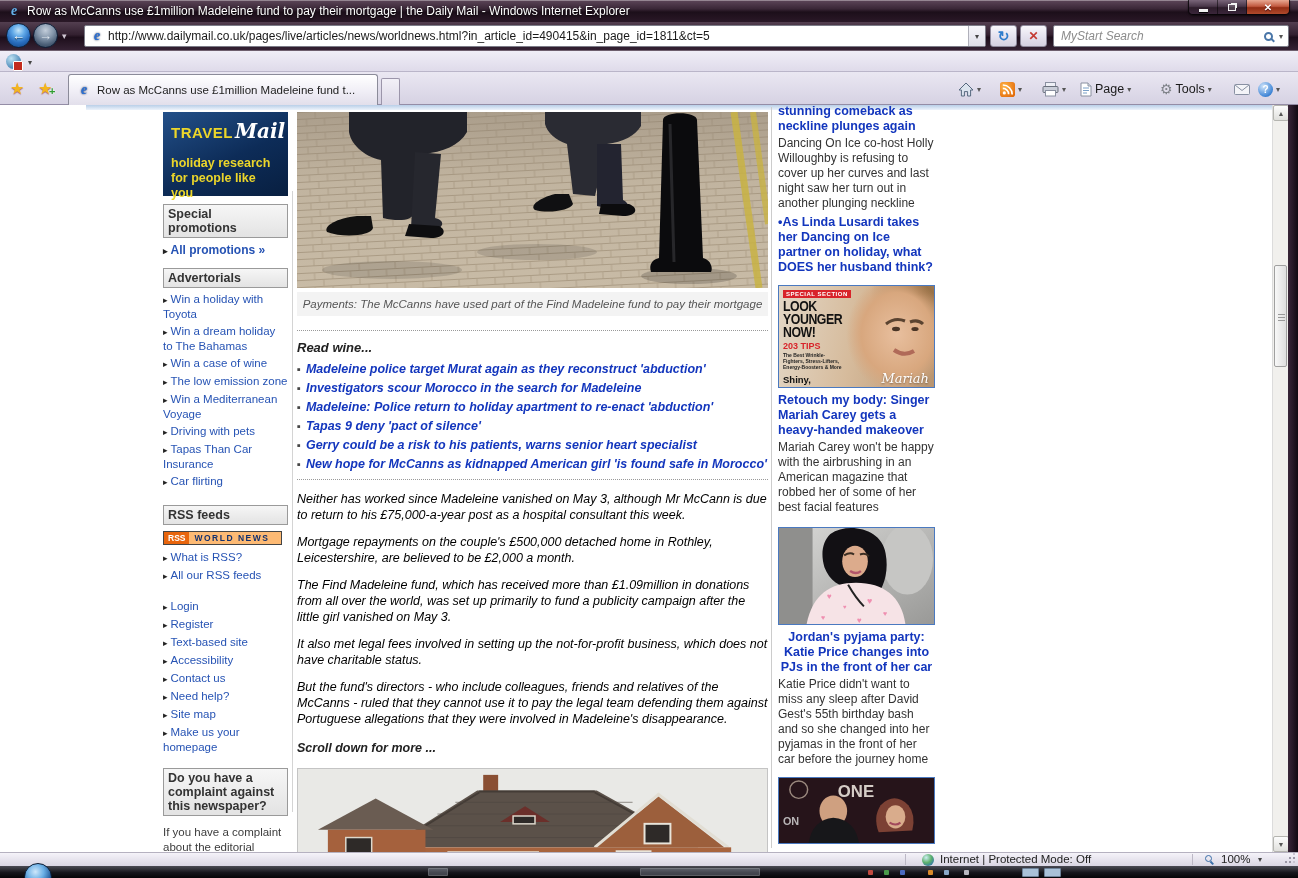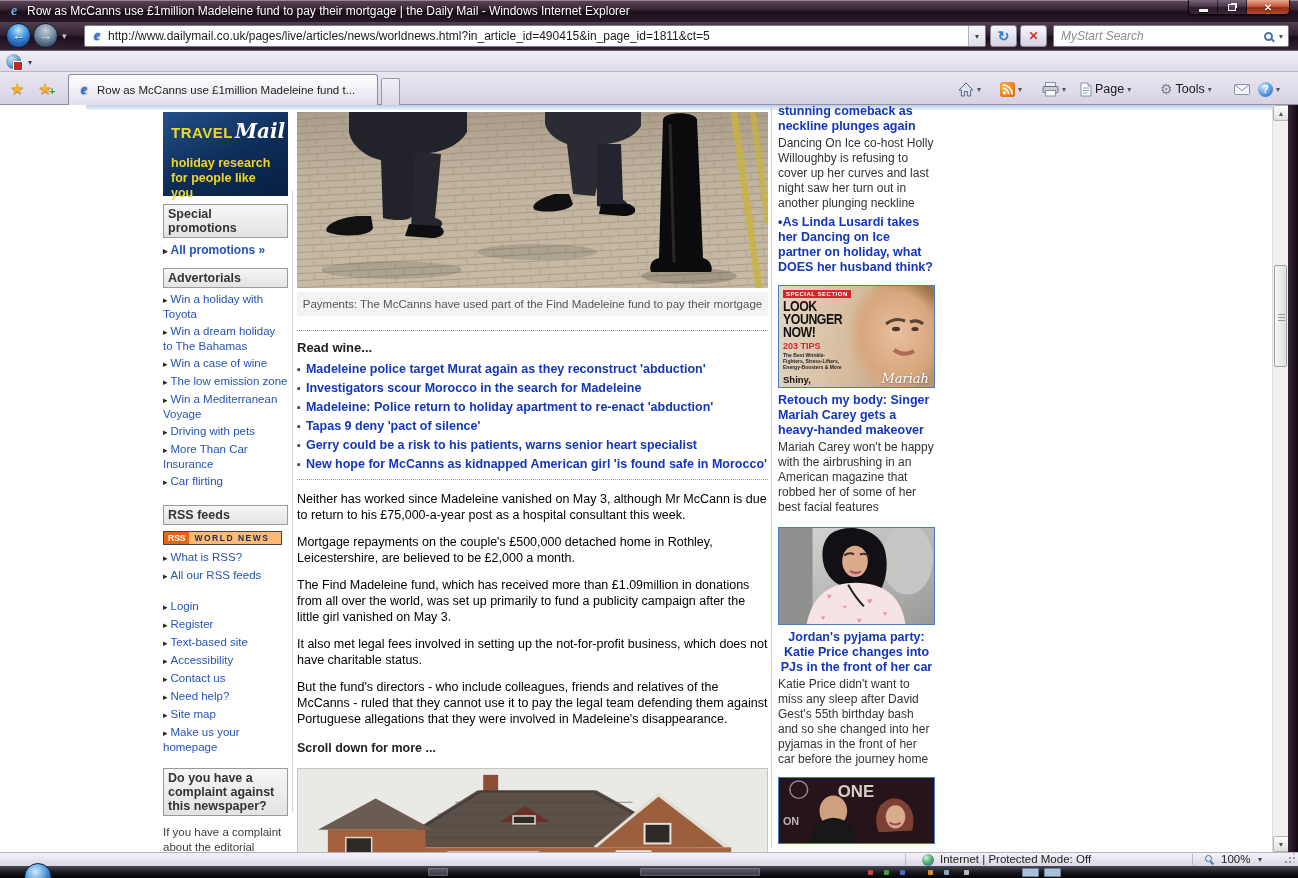--- a/index.html
+++ b/index.html
@@ -123,21 +123,21 @@
     text-decoration:none; margin:3px 0; }
   .sideLink::before { content:"\25B8"; color:#222; font-size:9px; margin-right:3px; }
   .allpromo { font-weight:bold; font-size:12px; margin:5px 0 10px; }
   .rssbadge { display:flex; width:119px; height:14px; border:1px solid #444; margin:6px 0 5px;
     font-weight:bold; font-size:8.5px; line-height:12px; }
   .rssbadge .r1 { background:#e8650d; color:#fff; padding:0 4px; }
   .rssbadge .r2 { background:#fdba74; color:#13306e; padding:0 5px; letter-spacing:1.5px; flex:1; }
   .complaint-p { margin-top:9px; font-size:11.5px; line-height:14.5px; color:#3c3c3c; }
 
   
-  .col-center { position:absolute; left:297px; top:7px; width:471px; }
+  .col-center { position:absolute; left:297px; top:7px; width:471px;font-style:italic; }
   .photo1 { width:471px; height:176px; display:block; }
   .caption { margin-top:4px; background:#f3f3f3; color:#555; font-size:11.5px;
     padding:6px 4px; text-align:center; }
   .dotline { border-top:1px dotted #999; margin-top:14px; }
   .readmore { font-weight:bold; font-size:13px; color:#222; margin:9px 0 5px; }
   .rlink { display:block; font-weight:bold; font-size:12.5px; line-height:19px; color:#1336bd;
     text-decoration:none; }
   .rlink::before { content:"\25AA"; color:#444; font-size:11px; margin-right:5px; }
   .dotline2 { border-top:1px dotted #999; margin-top:5px; }
   .col-center p.art { font-size:12.5px; line-height:16px; color:#000000; margin:11px 0; }
@@ -339,21 +339,21 @@
       <div class="side-hdr" style="margin-top:8px;">Special promotions</div>
       <a class="sideLink allpromo">All promotions »</a>
       <div class="side-hdr">Advertorials</div>
       <div style="margin-top:4px;">
         <a class="sideLink">Win a holiday with Toyota</a>
         <a class="sideLink">Win a dream holiday to The Bahamas</a>
         <a class="sideLink">Win a case of wine</a>
         <a class="sideLink">The low emission zone</a>
         <a class="sideLink">Win a Mediterranean Voyage</a>
         <a class="sideLink">Driving with pets</a>
-        <a class="sideLink">More Than Car Insurance</a>
+        <a class="sideLink">Tapas Than Car Insurance</a>
         <a class="sideLink">Car flirting</a>
       </div>
       <div class="side-hdr mt16">RSS feeds</div>
       <div class="rssbadge">
         <span class="r1">RSS</span>
         <span class="r2">WORLD NEWS</span>
       </div>
       <a class="sideLink">What is RSS?</a>
       <a class="sideLink">All our RSS feeds</a>
       <div class="mt16">

